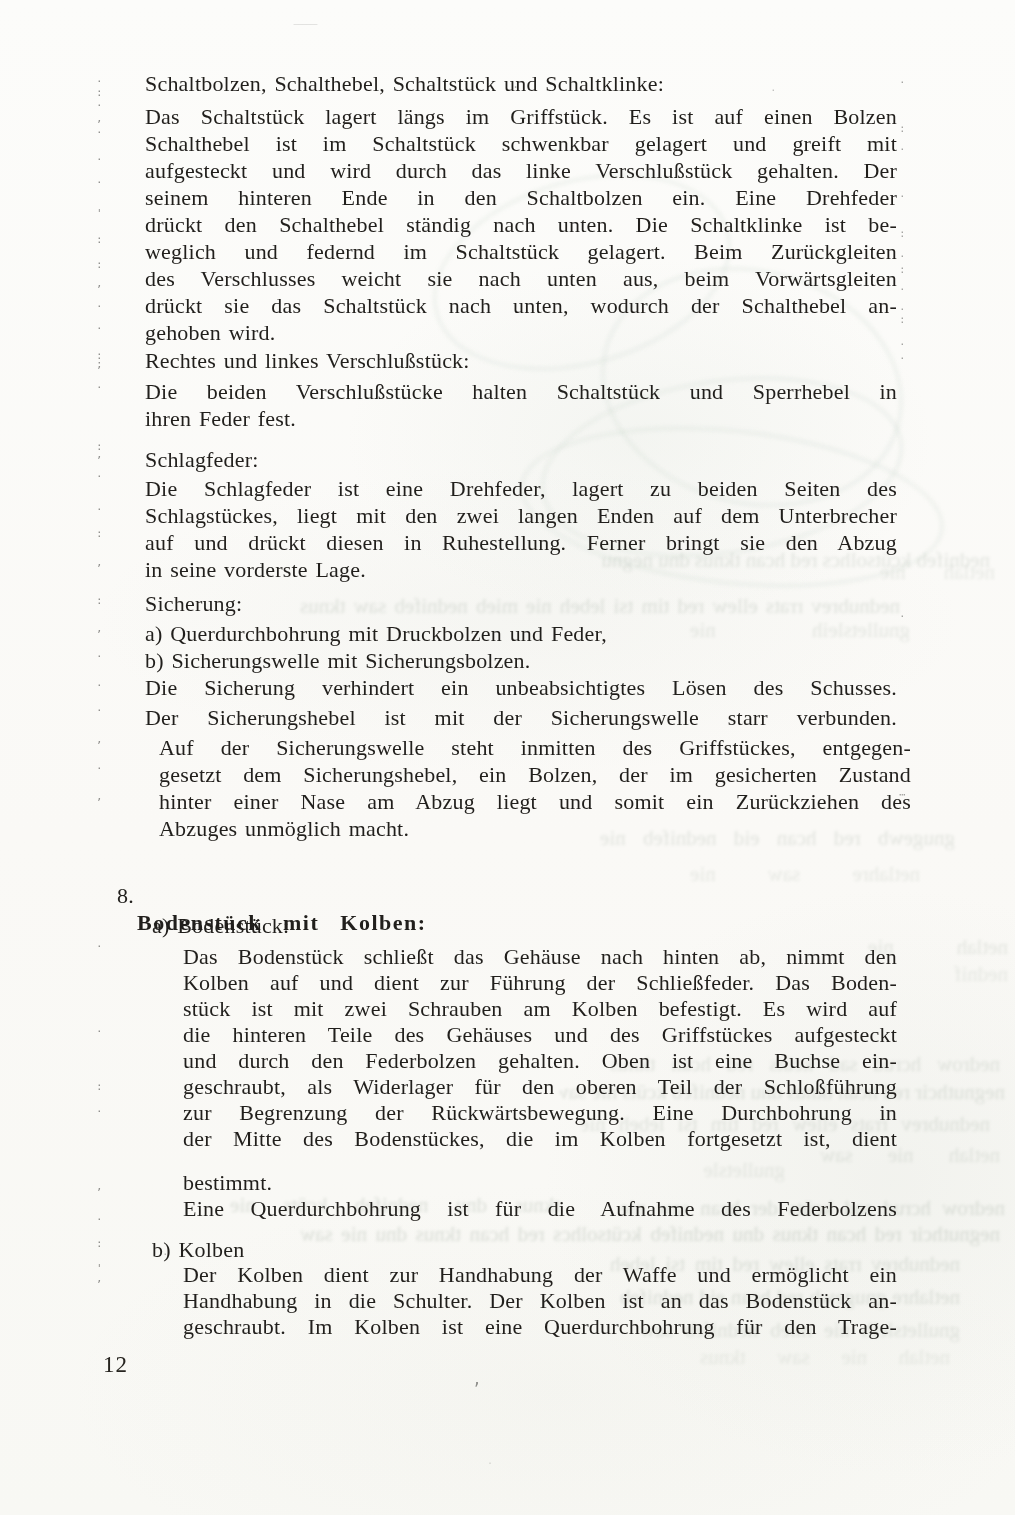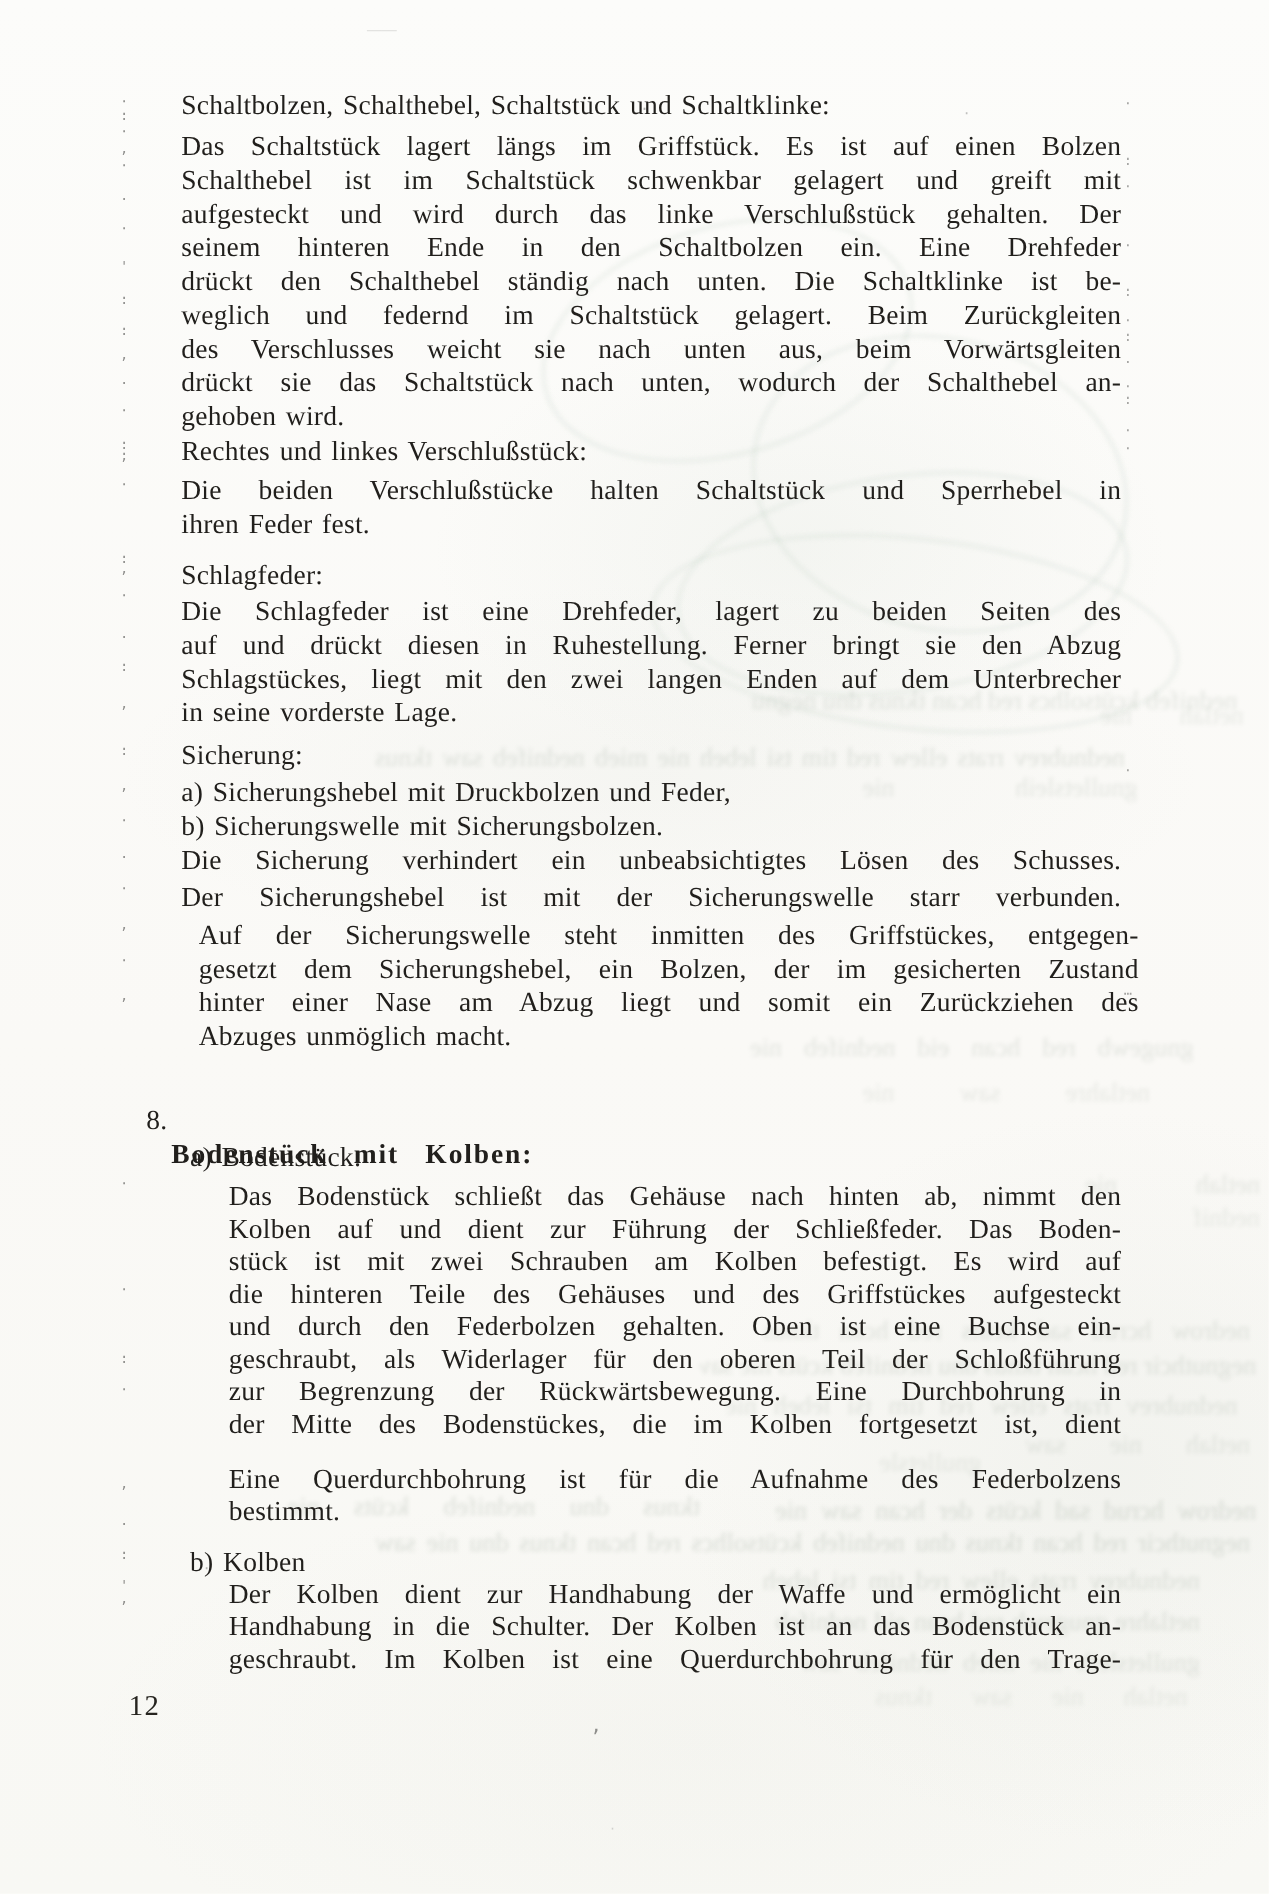--- a/index.html
+++ b/index.html
@@ -99,26 +99,26 @@
         <div class="line">gehoben wird.</div>
       </div>
       <div class="block heading" style="top: 347px; left: 145px;">Rechtes und linkes Verschlußstück:</div>
       <div class="block paragraph" style="top: 378px; left: 145px; width: 752px; line-height: 27px;">
         <div class="line jline">Die beiden Verschlußstücke halten Schaltstück und Sperrhebel in</div>
         <div class="line">ihren Feder fest.</div>
       </div>
       <div class="block heading" style="top: 446px; left: 145px;">Schlagfeder:</div>
       <div class="block paragraph" style="top: 475px; left: 145px; width: 752px; line-height: 27px;">
         <div class="line jline">Die Schlagfeder ist eine Drehfeder, lagert zu beiden Seiten des</div>
+        <div class="line jline">Schlagstückes, liegt mit den zwei langen Enden auf dem Unterbrecher</div>
         <div class="line jline">auf und drückt diesen in Ruhestellung.  Ferner bringt sie den Abzug</div>
-        <div class="line jline">Schlagstückes, liegt mit den zwei langen Enden auf dem Unterbrecher</div>
         <div class="line">in seine vorderste Lage.</div>
       </div>
       <div class="block heading" style="top: 590px; left: 145px;">Sicherung:</div>
-      <div class="block list-item" style="top: 620px; left: 145px;">a) Sicherungshebel mit Druckbolzen und Feder,</div>
+      <div class="block list-item" style="top: 620px; left: 145px;">a) Querdurchbohrung mit Druckbolzen und Feder,</div>
       <div class="block list-item" style="top: 647px; left: 145px;">b) Sicherungswelle mit Sicherungsbolzen.</div>
       <div class="block paragraph" style="top: 674px; left: 145px; width: 752px; line-height: 27px;">
         <div class="line jline">Die Sicherung verhindert ein unbeabsichtigtes Lösen des Schusses.</div>
       </div>
       <div class="block paragraph" style="top: 704px; left: 145px; width: 752px; line-height: 27px;">
         <div class="line jline">Der Sicherungshebel ist mit der Sicherungswelle starr verbunden.</div>
       </div>
       <div class="block paragraph" style="top: 734px; left: 145px; width: 752px; line-height: 27px; margin-left: 14px;">
         <div class="line jline">Auf der Sicherungswelle steht inmitten des Griffstückes, entgegen-</div>
         <div class="line jline">gesetzt dem Sicherungshebel, ein Bolzen, der im gesicherten Zustand</div>
@@ -131,22 +131,22 @@
         <div class="line jline">Das Bodenstück schließt das Gehäuse nach hinten ab, nimmt den</div>
         <div class="line jline">Kolben auf und dient zur Führung der Schließfeder.  Das Boden-</div>
         <div class="line jline">stück ist mit zwei Schrauben am Kolben befestigt.  Es wird auf</div>
         <div class="line jline">die hinteren Teile des Gehäuses und des Griffstückes aufgesteckt</div>
         <div class="line jline">und durch den Federbolzen gehalten.  Oben ist eine Buchse ein-</div>
         <div class="line jline">geschraubt, als Widerlager für den oberen Teil der Schloßführung</div>
         <div class="line jline">zur Begrenzung der Rückwärtsbewegung.  Eine Durchbohrung in</div>
         <div class="line jline">der Mitte des Bodenstückes, die im Kolben fortgesetzt ist, dient</div>
       </div>
       <div class="block paragraph" style="top: 1170px; left: 183px; width: 714px; line-height: 26px;">
+        <div class="line">bestimmt.</div>
         <div class="line jline">Eine Querdurchbohrung ist für die Aufnahme des Federbolzens</div>
-        <div class="line">bestimmt.</div>
       </div>
       <div class="block sub-heading" style="top: 1236px; left: 152px;">b) Kolben</div>
       <div class="block paragraph" style="top: 1262px; left: 183px; width: 714px; line-height: 26px;">
         <div class="line jline">Der Kolben dient zur Handhabung der Waffe und ermöglicht ein</div>
         <div class="line jline">Handhabung in die Schulter.  Der Kolben ist an das Bodenstück an-</div>
         <div class="line jline">geschraubt.  Im Kolben ist eine Querdurchbohrung für den Trage-</div>
       </div>
     </div>
   <div id="marks-layer">
       <div class="mark" style="left: 96px; top: 75px; font-size: 11px; opacity: 0.55;">·</div>

